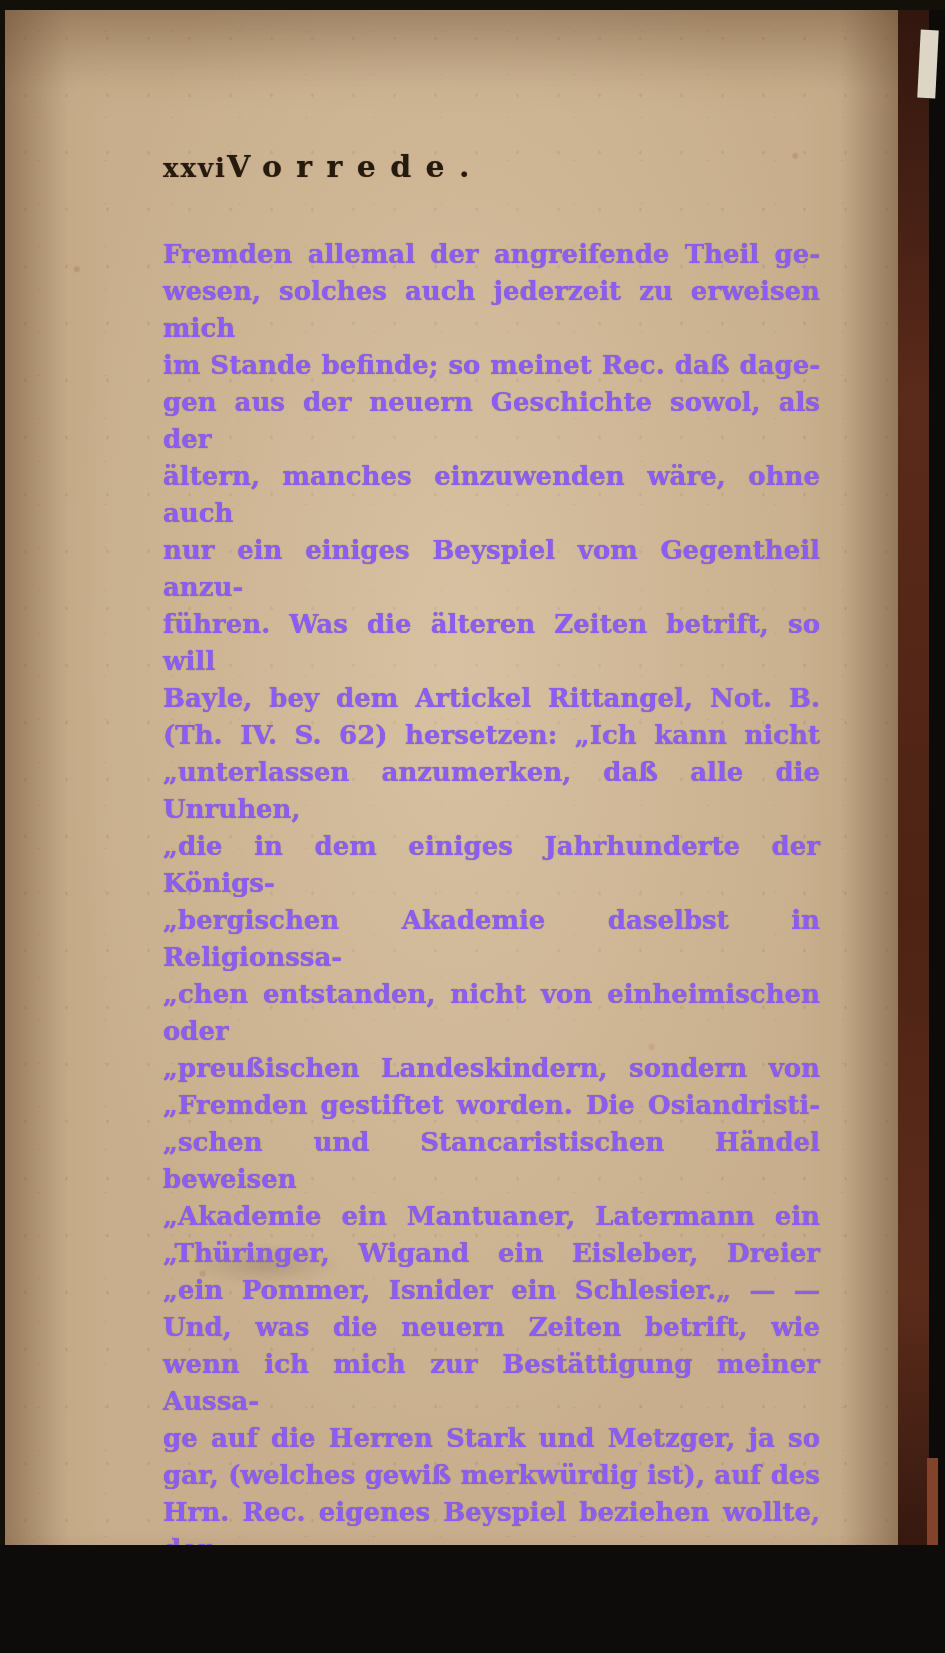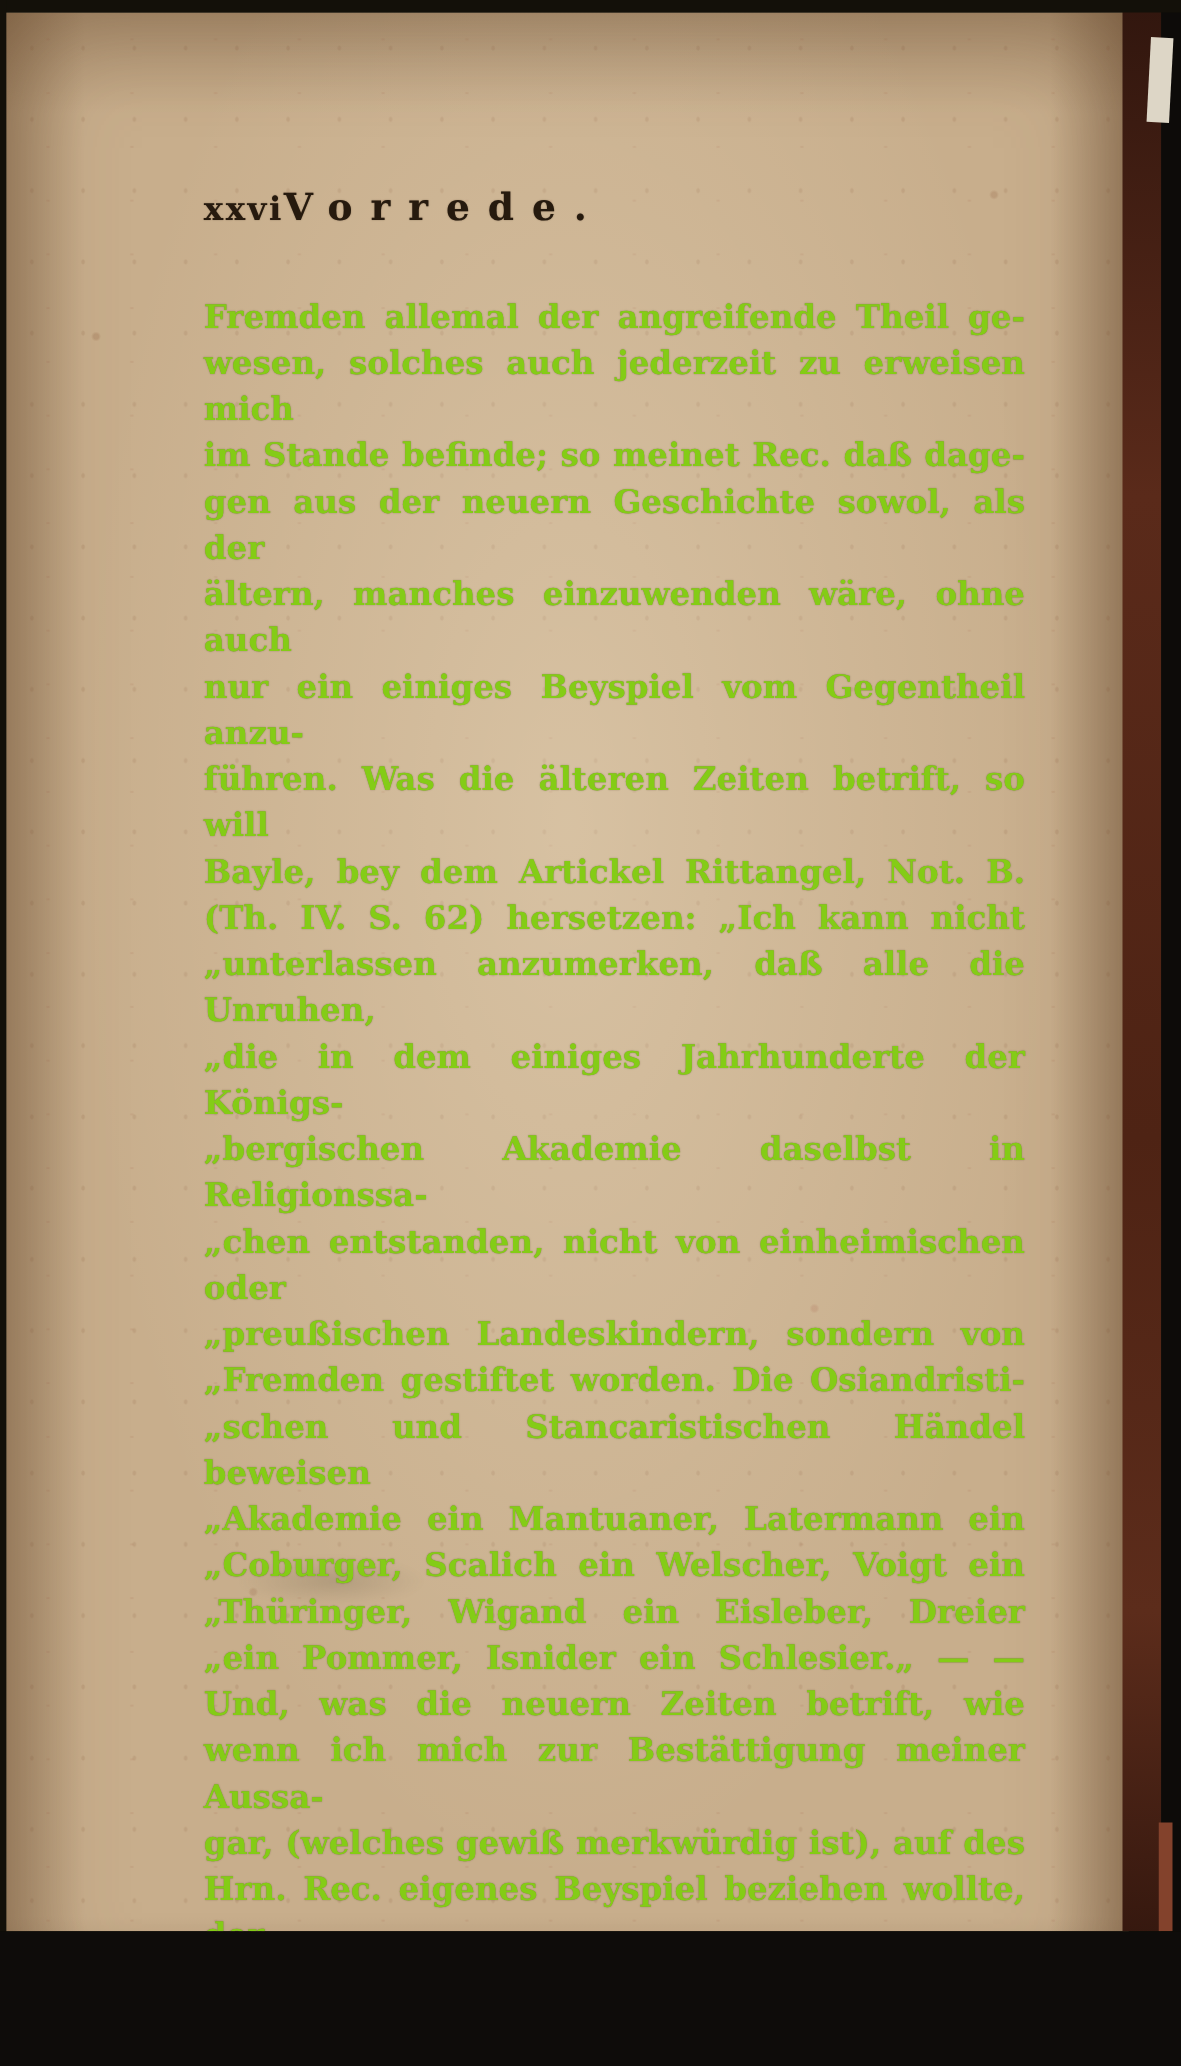--- a/index.html
+++ b/index.html
@@ -53,21 +53,21 @@
   .page-title {
     flex:1; text-align:left; font:bold 30px/34px "DejaVu Serif", serif;
     letter-spacing:0.48em; padding-right:30px;
     text-shadow:0 0 1px rgba(45,28,12,0.55);
   }
   .lines { margin-top:52px; }
   .text-line {
     font:bold 26px/37px "DejaVu Serif", serif;
     text-align:justify; text-align-last:justify;
     white-space:normal;
-    color:#84cc16;
+    color:#8b5cf6;
     text-shadow:0 0 1px rgba(48,30,12,0.5);
   }
 </style>
 </head>
 <body>
 
 <div class="screen">
   <div class="paper"></div>
   <div class="ghost"></div>
 
@@ -96,23 +96,23 @@
         <div class="text-line">Bayle, bey dem Artickel Rittangel, Not. B.</div>
         <div class="text-line">(Th. IV. S. 62) hersetzen:  „Ich kann nicht</div>
         <div class="text-line">„unterlassen anzumerken, daß alle die Unruhen,</div>
         <div class="text-line">„die in dem einiges Jahrhunderte der Königs-</div>
         <div class="text-line">„bergischen Akademie daselbst in Religionssa-</div>
         <div class="text-line">„chen entstanden, nicht von einheimischen oder</div>
         <div class="text-line">„preußischen Landeskindern, sondern von</div>
         <div class="text-line">„Fremden gestiftet worden.  Die Osiandristi-</div>
         <div class="text-line">„schen und Stancaristischen Händel beweisen</div>
         <div class="text-line">„Akademie ein Mantuaner, Latermann ein</div>
-        <div class="text-line">„Coburger, Scalich ein Welscher, Voigt ein</div>
         <div class="text-line">„Thüringer, Wigand ein Eisleber, Dreier</div>
         <div class="text-line">„ein Pommer, Isnider ein Schlesier.„ — —</div>
         <div class="text-line">Und, was die neuern Zeiten betrift, wie</div>
         <div class="text-line">wenn ich mich zur Bestättigung meiner Aussa-</div>
+        <div class="text-line">ge auf die Herren Stark und Metzger, ja so</div>
         <div class="text-line">gar, (welches gewiß merkwürdig ist), auf des</div>
         <div class="text-line">Hrn. Rec. eigenes Beyspiel beziehen wollte, der</div>
       </div>
 
   </div>
 </div>
 
 </body></html>

